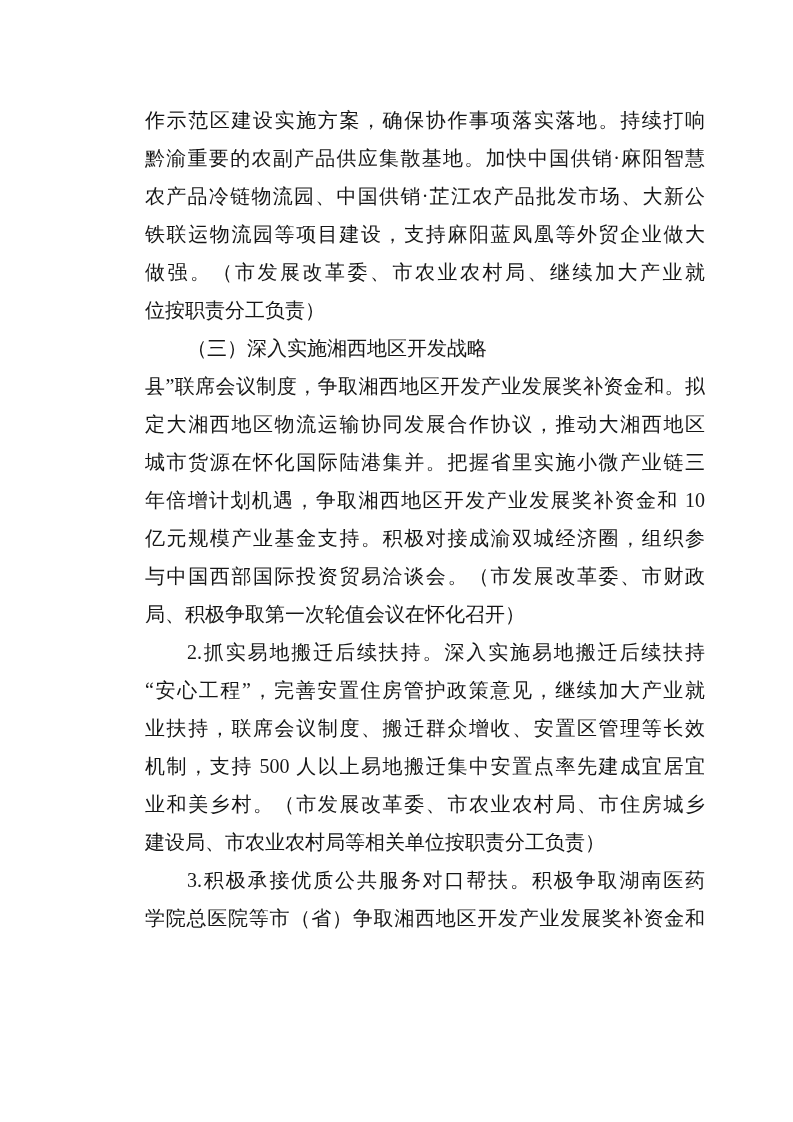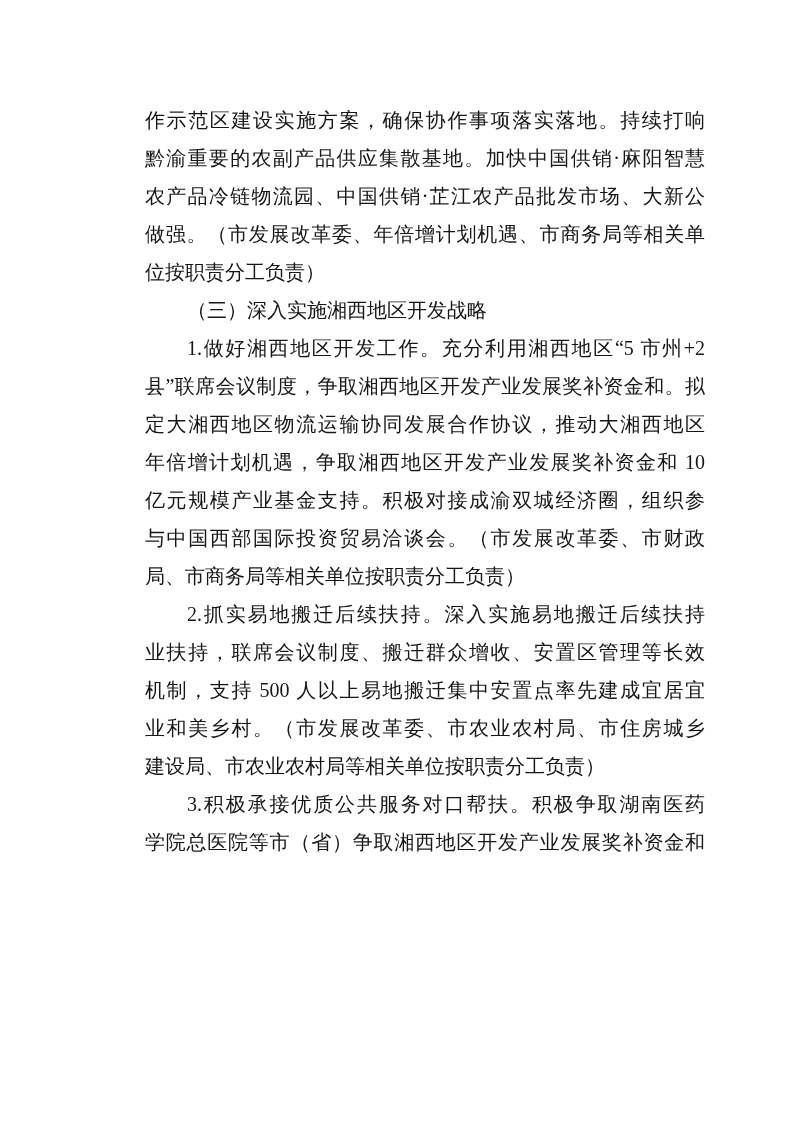--- a/index.html
+++ b/index.html
@@ -52,31 +52,33 @@
   }
 </style>
 </head>
 <body>
 
 <div class="page">
   <div class="content">
     <div class="ln j">作示范区建设实施方案，确保协作事项落实落地。持续打响</div>
     <div class="ln j">黔渝重要的农副产品供应集散基地。加快中国供销·麻阳智慧</div>
     <div class="ln j">农产品冷链物流园、中国供销·芷江农产品批发市场、大新公</div>
-    <div class="ln j">做强。（市发展改革委、年倍增计划机遇、市商务局等相关单</div>
+    <div class="ln j">铁联运物流园等项目建设，支持麻阳蓝凤凰等外贸企业做大</div>
+    <div class="ln j">做强。（市发展改革委、市农业农村局、继续加大产业就</div>
     <div class="ln end">位按职责分工负责）</div>
     <div class="ln heading ind">（三）深入实施湘西地区开发战略</div>
-    <div class="ln j ind">1.做好湘西地区开发工作。充分利用湘西地区“5 市州+2</div>
     <div class="ln j">县”联席会议制度，争取湘西地区开发产业发展奖补资金和。拟</div>
     <div class="ln j">定大湘西地区物流运输协同发展合作协议，推动大湘西地区</div>
+    <div class="ln j">城市货源在怀化国际陆港集并。把握省里实施小微产业链三</div>
     <div class="ln j">年倍增计划机遇，争取湘西地区开发产业发展奖补资金和 10</div>
     <div class="ln j">亿元规模产业基金支持。积极对接成渝双城经济圈，组织参</div>
     <div class="ln j">与中国西部国际投资贸易洽谈会。（市发展改革委、市财政</div>
-    <div class="ln end">局、市商务局等相关单位按职责分工负责）</div>
+    <div class="ln end">局、积极争取第一次轮值会议在怀化召开）</div>
     <div class="ln j ind">2.抓实易地搬迁后续扶持。深入实施易地搬迁后续扶持</div>
+    <div class="ln j">“安心工程”，完善安置住房管护政策意见，继续加大产业就</div>
     <div class="ln j">业扶持，联席会议制度、搬迁群众增收、安置区管理等长效</div>
     <div class="ln j">机制，支持 500 人以上易地搬迁集中安置点率先建成宜居宜</div>
     <div class="ln j">业和美乡村。（市发展改革委、市农业农村局、市住房城乡</div>
     <div class="ln end">建设局、市农业农村局等相关单位按职责分工负责）</div>
     <div class="ln j ind">3.积极承接优质公共服务对口帮扶。积极争取湖南医药</div>
     <div class="ln j">学院总医院等市（省）争取湘西地区开发产业发展奖补资金和</div>
   </div>
 </div>
 
 </body></html>

